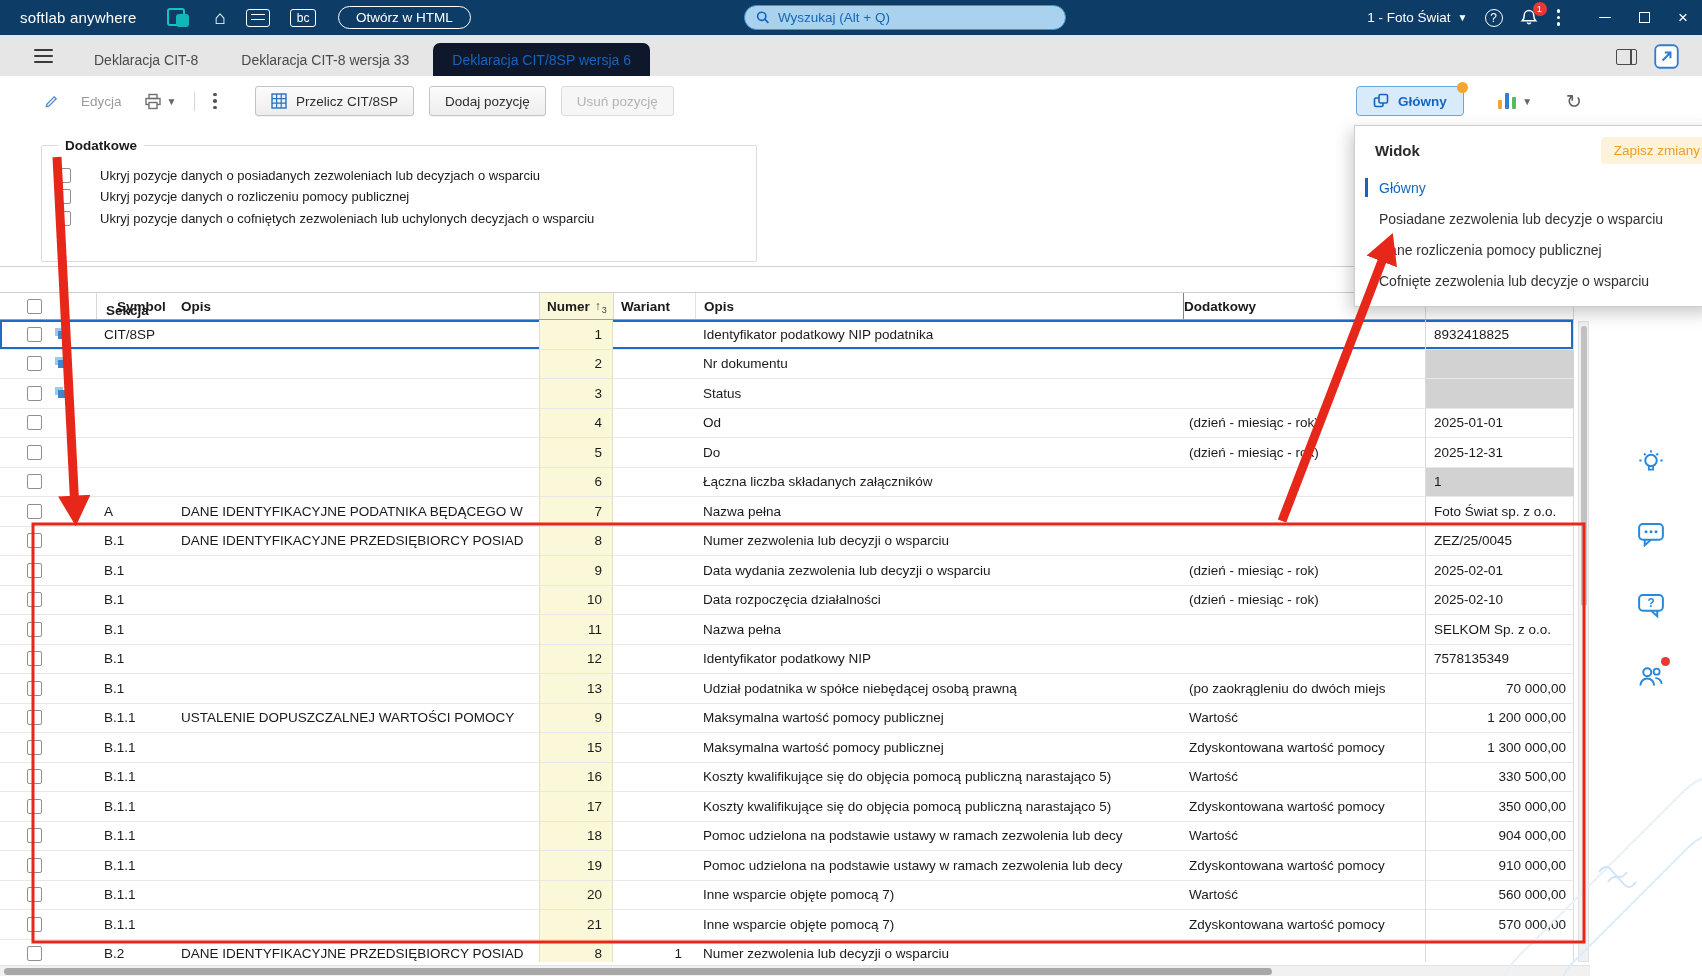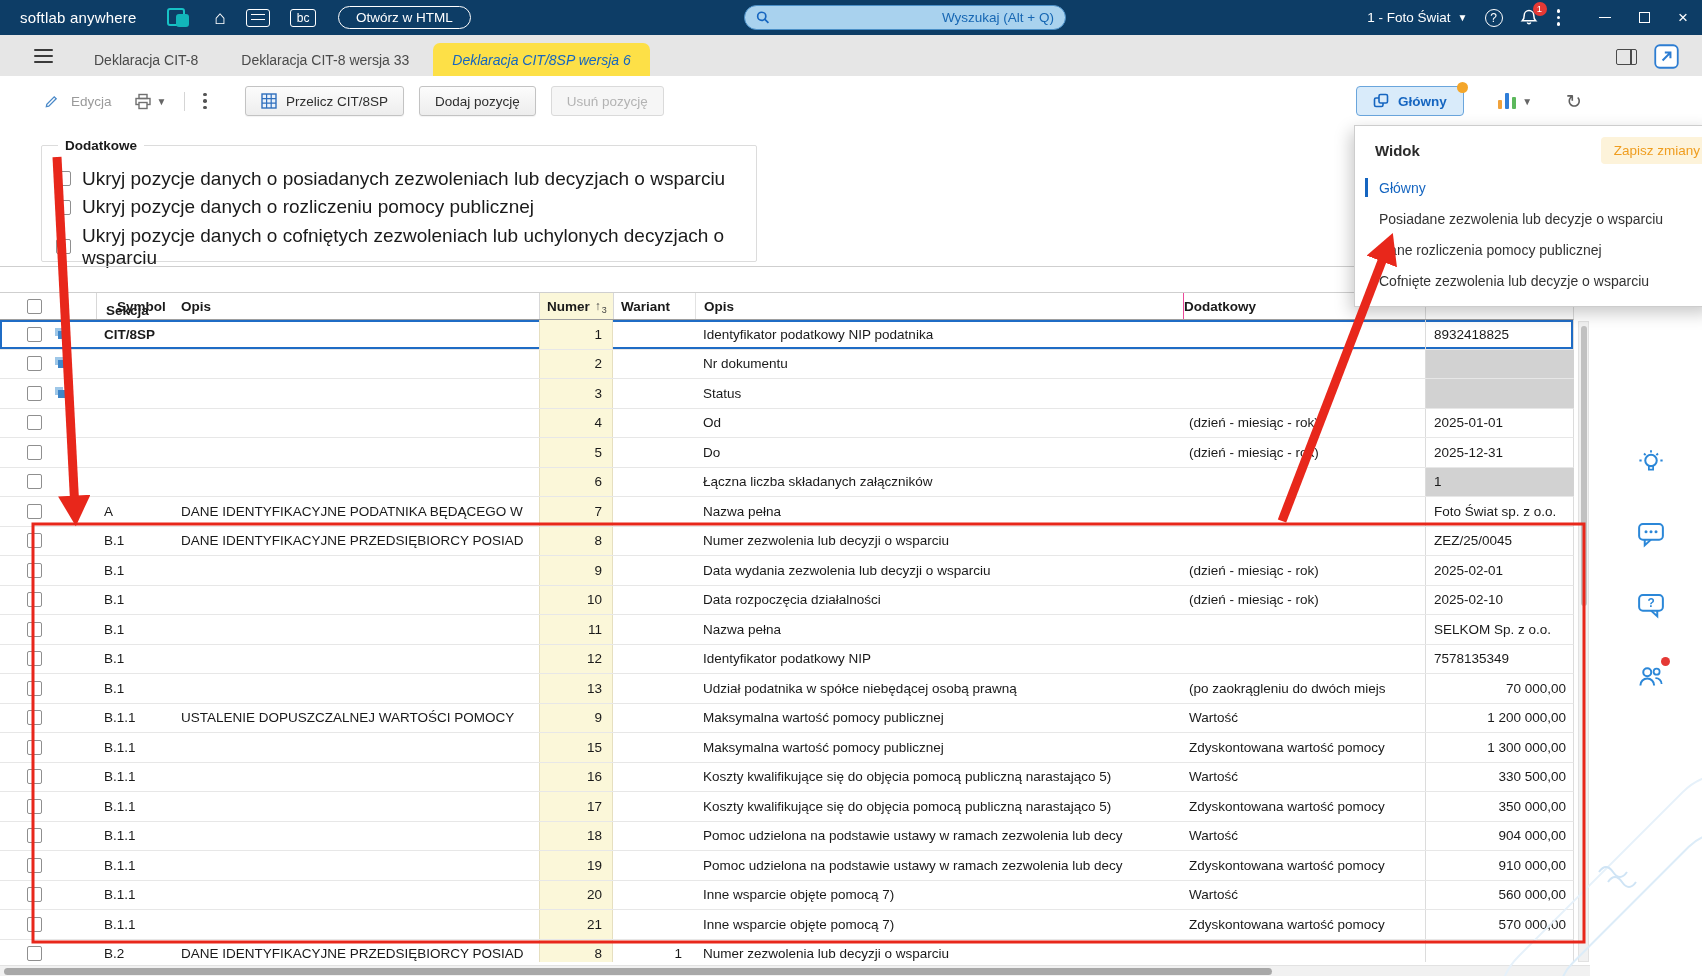--- a/index.html
+++ b/index.html
@@ -16,50 +16,50 @@
   .logo-teal { position:relative; width:30px; height:22px; }
   .logo-teal::before { content:''; position:absolute; left:2px; top:1px; width:14px; height:14px; border:2.5px solid #17c2c6; border-radius:3px; }
   .logo-teal::after  { content:''; position:absolute; left:11px; top:7px; width:13px; height:13px; background:#12b5ba; border-radius:3px; }
   .home-glyph { font-size:19px; line-height:1; color:#fff; }
   .journal { width:24px; height:18px; border:1.6px solid #fff; border-radius:3px; position:relative; }
   .journal::before { content:''; position:absolute; left:4px; right:4px; top:4px; height:1.6px; background:#fff; }
   .journal::after  { content:''; position:absolute; left:4px; right:4px; top:9px; height:1.6px; background:#fff; }
   .bcbox { width:26px; height:18px; border:1.6px solid #fff; border-radius:3px; font-size:12px; display:flex; align-items:center; justify-content:center; color:#fff; }
   .open-html { border:1.5px solid #fff; border-radius:14px; padding:3px 17px; font-size:13.5px; color:#fff; white-space:nowrap; margin-left:2px; cursor:default; background:transparent; }
   .search { position:absolute; left:744px; top:5px; width:322px; height:25px; border-radius:13px; background:#a9d2ee; border:1px solid #4a8fc7; display:flex; align-items:center; padding:0 11px; gap:8px; }
-  .search input { background:transparent; border:none; outline:none; font:13.5px "Liberation Sans","DejaVu Sans",sans-serif; color:#b91c1c; width:100%;text-align:right; }
+  .search input { background:transparent; border:none; outline:none; font:13.5px "Liberation Sans","DejaVu Sans",sans-serif; color:#b91c1c; width:100%; }
   .search input::placeholder { color:#1767b3; opacity:1; }
   .tb-right { position:absolute; right:142px; top:0; height:35px; display:flex; gap:17px; align-items:center; font-size:13.5px; }
   .company { display:flex; align-items:center; gap:7px; white-space:nowrap; }
   .chev { font-size:10px; }
   .helpc { width:18px; height:18px; border:1.5px solid #fff; border-radius:50%; font-size:12px; display:flex; align-items:center; justify-content:center; }
   .bellwrap { position:relative; width:20px; height:20px; }
   .badge { position:absolute; top:-6px; right:-7px; min-width:14px; height:14px; background:#e53935; border-radius:7px; color:#fff; font-size:9.5px; display:flex; align-items:center; justify-content:center; padding:0 3px; }
   .kebab { display:flex; flex-direction:column; gap:3px; }
   .kebab i { width:3.5px; height:3.5px; background:#fff; border-radius:50%; }
   .win { position:absolute; right:14px; top:0; height:35px; display:flex; gap:28px; align-items:center; }
   .w-min { width:12px; height:1.6px; background:#fff; }
   .w-max { width:11px; height:11px; border:1.6px solid #fff; }
   .w-close { font-size:17px; line-height:1; color:#fff; }
 
   
   .tabstrip { position:absolute; top:35px; left:0; right:0; height:41px; background:#e6e6e6; }
   .burger { position:absolute; left:34px; top:14px; display:flex; flex-direction:column; gap:3.6px; }
   .burger i { width:19px; height:2.4px; background:#3a3a3a; border-radius:1px; }
   .tabs { position:absolute; left:75px; bottom:0; display:flex; align-items:flex-end; }
   .tab { height:33px; display:flex; align-items:center; padding:0 19px; font-size:14px; color:#4a4a4a; margin-right:5px; white-space:nowrap; }
-  .tab.active { background:#fde047; color:#1565c0; border-radius:7px 7px 0 0;font-style:italic; }
+  .tab.active { background:#0f172a; color:#1565c0; border-radius:7px 7px 0 0; }
   .strip-icons { position:absolute; right:22px; top:8px; display:flex; gap:16px; align-items:center; }
   .panelicon { width:21px; height:16px; border:1.6px solid #4a4a4a; border-radius:2px; position:relative; }
   .panelicon::after { content:''; position:absolute; right:4px; top:0; bottom:0; width:1.6px; background:#4a4a4a; }
 
   
   .toolbar { position:absolute; top:78px; left:0; right:0; height:46px; display:flex; align-items:center; padding:0 120px 0 44px; background:#fff; }
   .tool-left { display:flex; align-items:center; }
-  .edit { display:flex; align-items:center; gap:12px; color:#9a9a9a; font-size:13.5px; }
+  .edit { display:flex; align-items:center; gap:22px; color:#9a9a9a; font-size:13.5px; }
   .printgrp { display:flex; align-items:center; gap:5px; margin-left:22px; color:#666; }
   .vsep { width:1px; height:19px; background:#d5d5d5; margin:0 18px; }
   .kebab2 { display:flex; flex-direction:column; gap:3px; }
   .kebab2 i { width:3.5px; height:3.5px; background:#555; border-radius:50%; }
   .tbtn { height:30px; border:1px solid #c3c3c3; border-radius:3px; background:linear-gradient(#fcfcfc,#ededed); padding:0 15px; font-size:13.5px; color:#2e2e2e; display:flex; align-items:center; gap:9px; white-space:nowrap; box-shadow:0 1px 1px rgba(0,0,0,.05); }
   .tbtn.first { margin-left:38px; }
   .tbtn.mid { margin-left:15px; }
   .tbtn.disabled { color:#b3b3b3; border-color:#dadada; background:#f6f6f6; box-shadow:none; }
   .tool-right { margin-left:auto; display:flex; align-items:center; gap:34px; }
   .view-chip { position:relative; height:30px; border:1px solid #6aa5dc; border-radius:4px; background:#d9ebfa; color:#1565c0; font-weight:700; font-size:13.5px; display:flex; align-items:center; gap:9px; padding:0 16px; white-space:nowrap; }
@@ -69,21 +69,21 @@
   .bars i { width:4.5px; border-radius:1px; display:block; }
   .bars .b1 { height:9px; background:#f0a23c; }
   .bars .b2 { height:16px; background:#2f7ed8; }
   .bars .b3 { height:12px; background:#5cb85c; }
   .chev-g { color:#666; font-size:10px; }
   .refresh { font-size:19px; color:#5f5f5f; line-height:1; }
 
   
   .extras { position:absolute; left:41px; top:138px; width:716px; height:124px; border:1px solid #dcdcdc; border-radius:2px; padding:8px 0 0 14px; background:#fff; }
   .extras legend { font-weight:700; font-size:13.5px; color:#1a1a1a; padding:0 7px; margin-left:2px; }
-  .opt { display:flex; align-items:center; gap:11px; margin:6.5px 0; font-size:19px; color:#1a1a1a; }
+  .opt { display:flex; align-items:center; gap:29px; margin:6.5px 0; font-size:13px; color:#1a1a1a; }
   .cb { width:15px; height:15px; border:1px solid #8f8f8f; border-radius:2px; background:#fff; flex:none; display:inline-block; }
 
   
   .table { position:absolute; left:0; top:266px; width:1574px; height:696px; overflow:hidden; font-size:13.5px; }
   .grp { display:grid; grid-template-columns:96px 443px 1035px; height:27px; border-top:1px solid #cfcfcf; border-bottom:1px solid #cfcfcf; border-right:1px solid #dcdcdc; align-items:stretch; font-weight:700; }
   .gc { display:flex; align-items:center;margin-top:36px; }
   .g1, .g2 { border-left:1px solid #c4c4c4; padding-left:9px; }
   .cols { display:grid; grid-template-columns:96px 78px 365px 74px 82px 488px 242px 149px; height:27px; border-bottom:1px solid #9e9e9e; border-right:1px solid #dcdcdc; align-items:stretch; font-weight:700; }
   .hc { display:flex; align-items:center; white-space:nowrap; overflow:hidden; }
   .h-check { padding-left:27px; }
@@ -98,21 +98,21 @@
   .sort i { font-style:normal; font-size:9px; margin-left:1px; transform:translateY(2px); }
 
   .row { display:grid; grid-template-columns:96px 78px 365px 74px 82px 488px 242px 149px; height:29.5px; border-bottom:1px solid #e7e7e7; border-right:1px solid #dcdcdc; align-items:stretch; position:relative; background:#fff; }
   .row.selected { box-shadow:inset 0 0 0 2px #1f6cc5; }
   .cell { display:flex; align-items:center; white-space:nowrap; overflow:hidden; }
   .c-check { padding-left:27px; gap:13px; }
   .mark { position:relative; width:13px; height:13px; flex:none; }
   .mark::before { content:''; position:absolute; left:0; top:0; width:8px; height:8px; background:#9ec7e8; }
   .mark::after  { content:''; position:absolute; left:3px; top:3px; width:8px; height:8px; background:#3e86c9; }
   .c-symbol { padding-left:8px; }
-  .row.strong .c-symbol { font-weight:700; }
+  .row.strong .c-symbol { font-weight:400; }
   .c-sekcja { padding-left:7px; }
   .c-numer { background:#fbf7d9; border-left:1px solid #e6dfc0; border-right:1px solid #e6dfc0; justify-content:flex-end; padding-right:10px; }
   .c-wariant { justify-content:flex-end; padding-right:13px; }
   .c-opis { padding-left:8px; }
   .c-dod { padding-left:6px; }
   .c-value { border-left:1px solid #dcdcdc; padding:0 8px; }
   .c-value.gray { background:#d2d2d2; }
   .c-value.num { justify-content:flex-end; }
 
   

